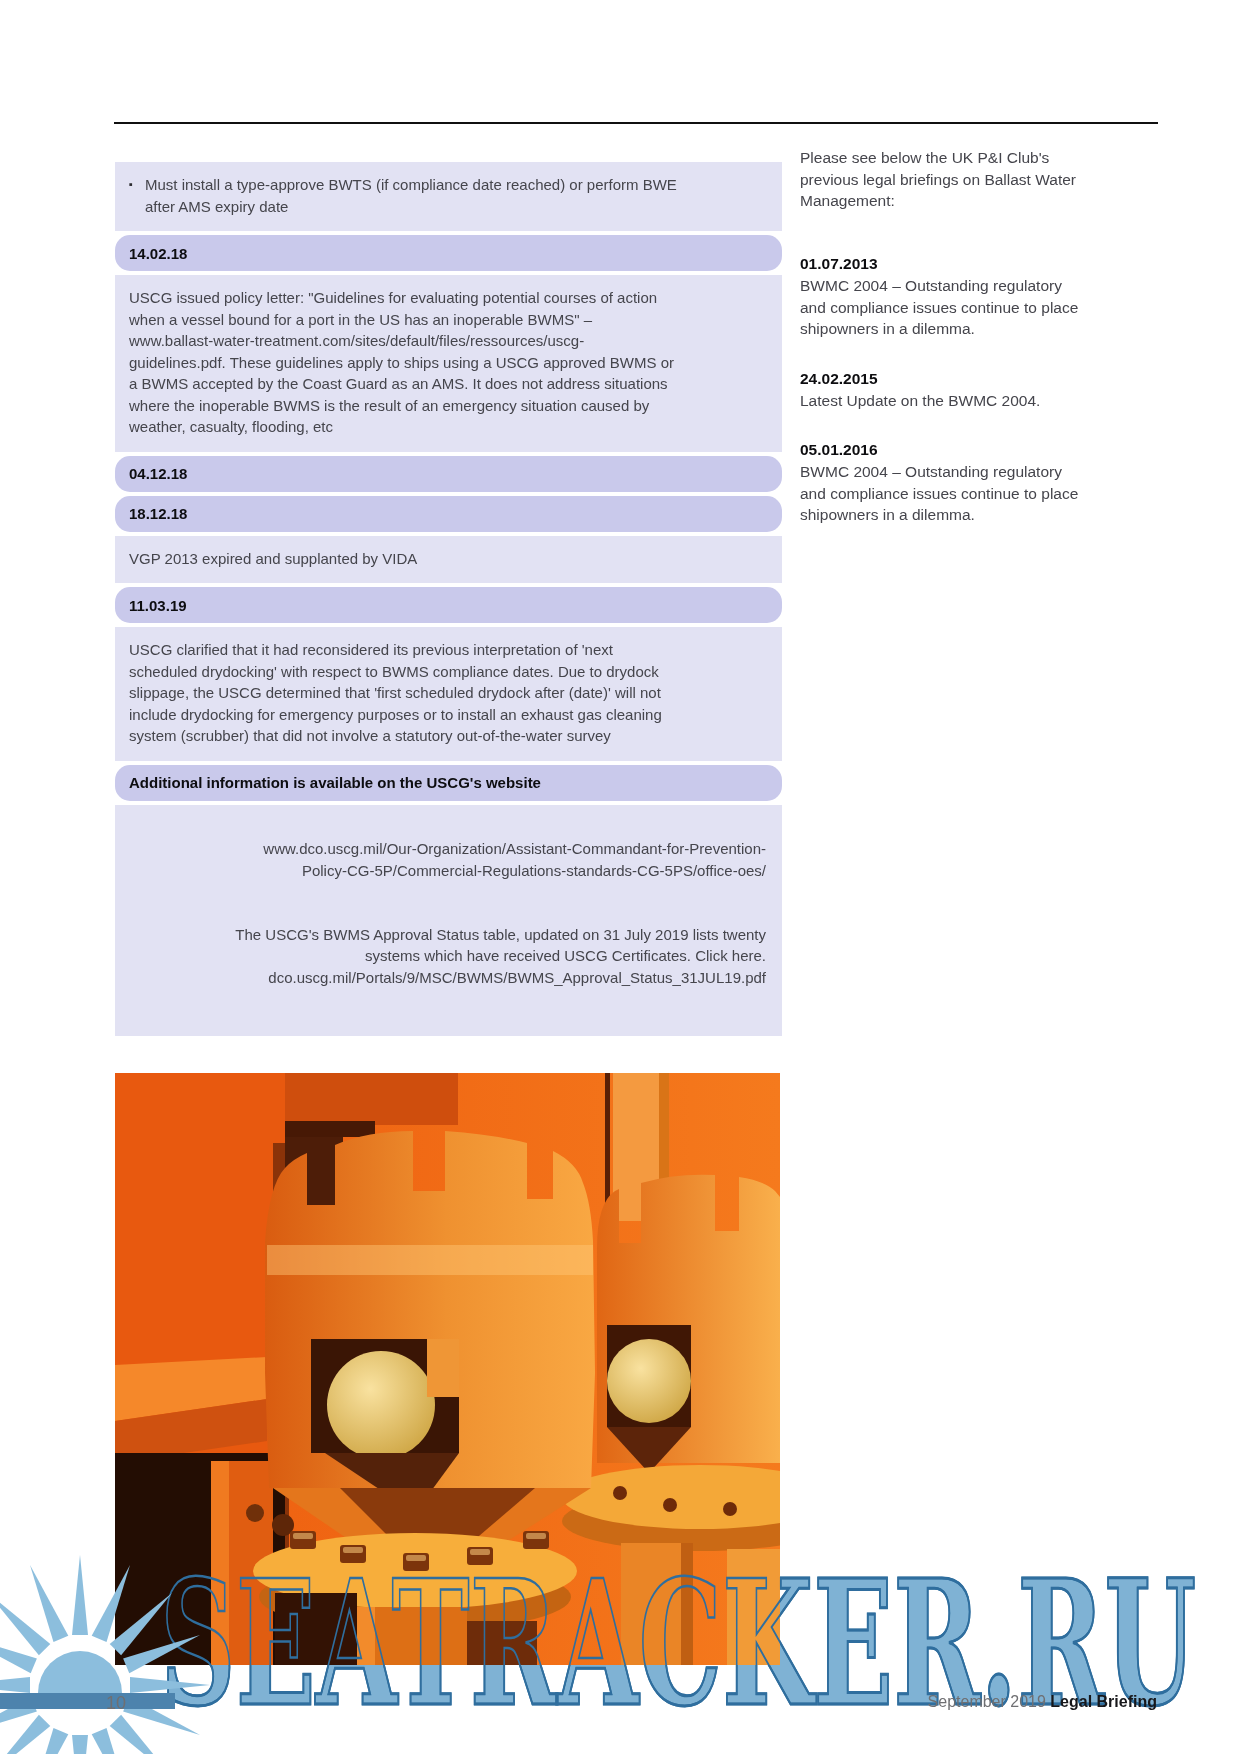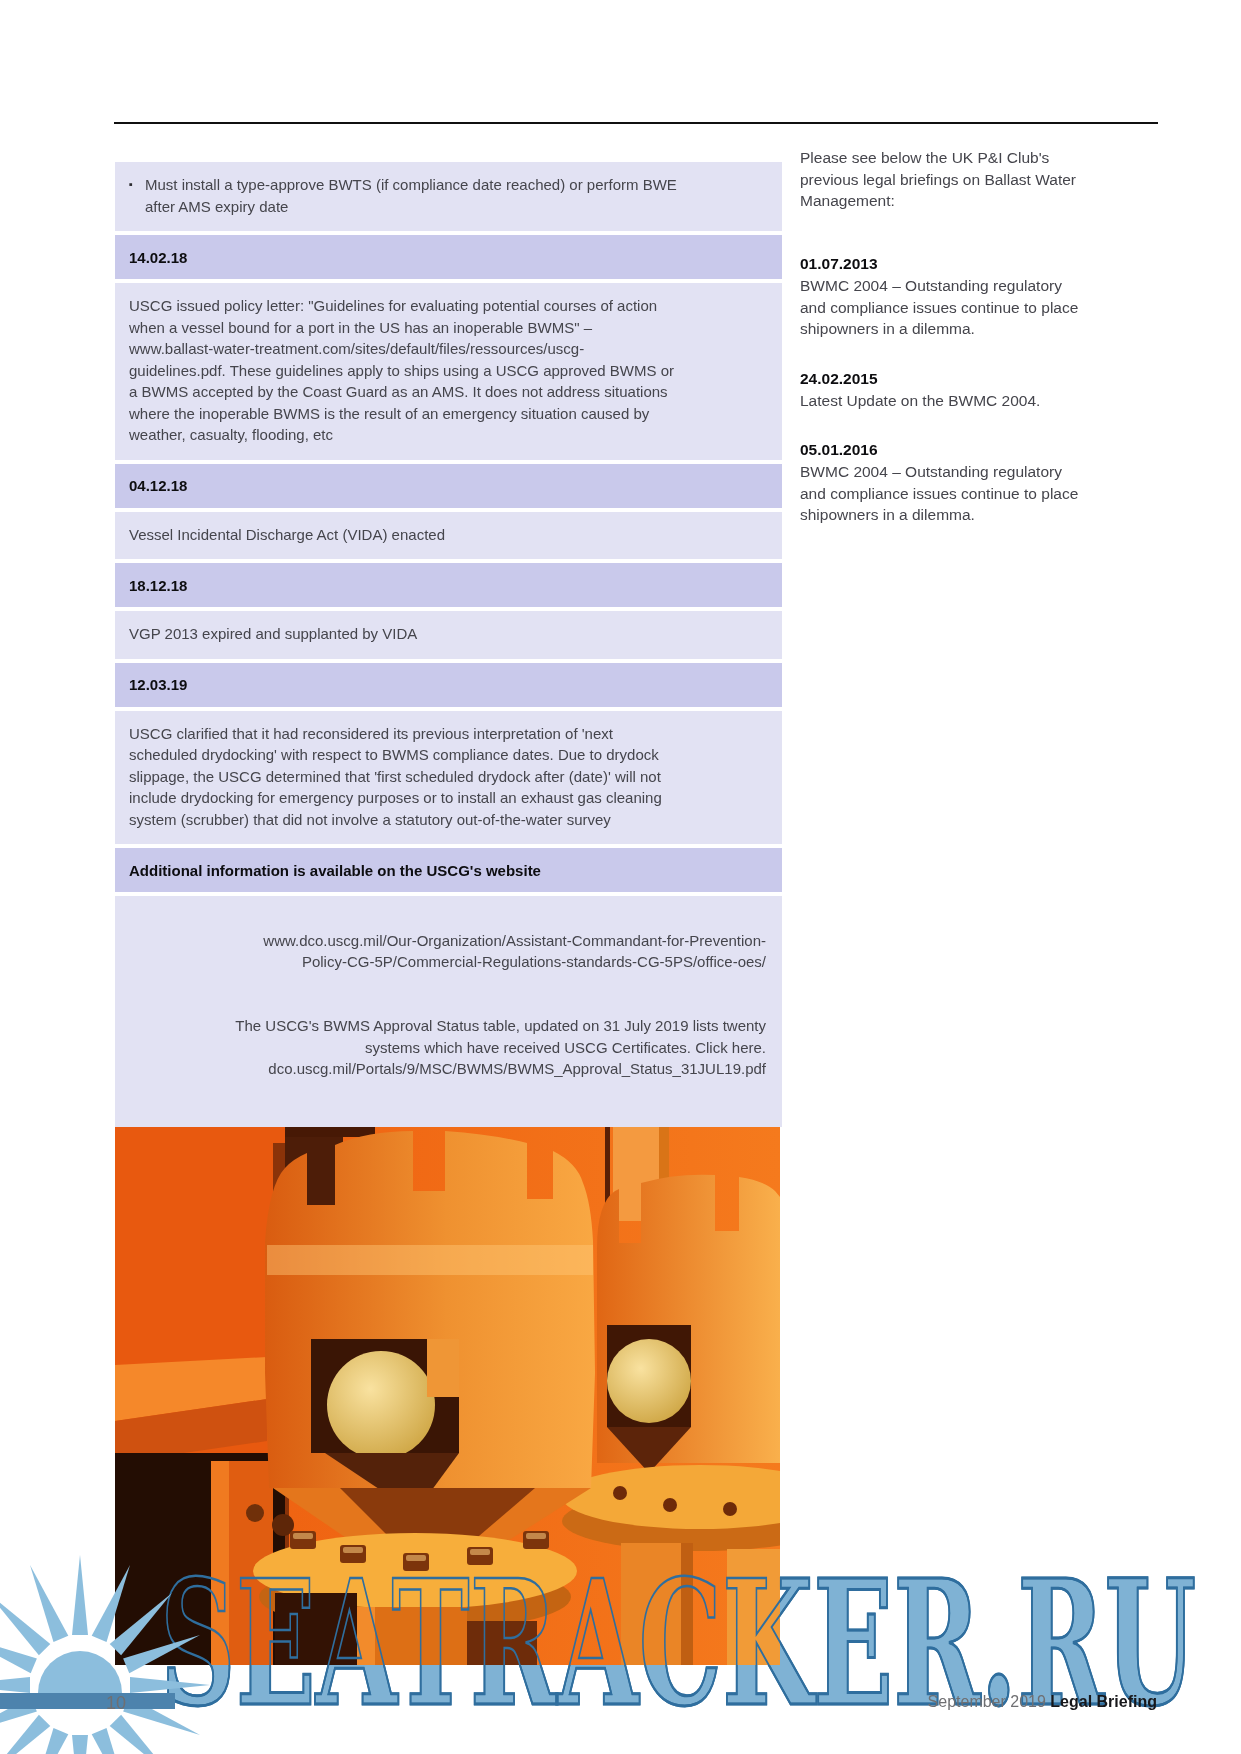--- a/index.html
+++ b/index.html
@@ -13,22 +13,22 @@
   .left-col{position:absolute;left:115px;top:162px;width:667px;z-index:5;}
   .tb-body{
     background:#e2e2f3;color:#45454c;font-size:15px;line-height:21.5px;
     padding:12px 16px 14px 14px;margin-bottom:4px;white-space:pre-line;
   }
   .tb-body.flexrow{display:flex;white-space:normal;}
   .tb-body .bullet{flex:0 0 16px;font-size:11px;line-height:21.5px;color:#2c2c30;}
   .tb-body .btext{flex:1;white-space:pre-line;}
   .tb-date,.tb-header{
     background:#c9c9eb;color:#0d0d10;font-weight:bold;font-size:15px;
-    height:44px;box-sizing:border-box;display:flex;align-items:center;
-    padding:0 14px;margin-bottom:4px;
+    height:36px;box-sizing:border-box;display:flex;align-items:center;
+    padding:0 14px;margin-bottom:4px;border-radius:15px;
   }
   .tb-body .para{white-space:pre-line;text-align:right;}
   .tb-body .p-gap{margin-bottom:21px;}
   .tb-last{padding-bottom:26px;}
 
   
   .right-col{position:absolute;left:800px;top:147px;width:320px;z-index:5;
     font-size:15.5px;line-height:21.7px;color:#45454c;}
   .right-col .intro{white-space:pre-line;margin-bottom:41px;}
   .briefing-entry{margin-bottom:22px;margin-top:28px;}
@@ -184,24 +184,23 @@
     </div>
     <div class="tb-date">14.02.18</div>
     <div class="tb-body">USCG issued policy letter: "Guidelines for evaluating potential courses of action
 when a vessel bound for a port in the US has an inoperable BWMS" –
 www.ballast-water-treatment.com/sites/default/files/ressources/uscg-
 guidelines.pdf. These guidelines apply to ships using a USCG approved BWMS or
 a BWMS accepted by the Coast Guard as an AMS. It does not address situations
 where the inoperable BWMS is the result of an emergency situation caused by
 weather, casualty, flooding, etc</div>
     <div class="tb-date">04.12.18</div>
-    <div class="tb-body">Vessel Incidental Discharge Act (VIDA) enacted</div>
     <div class="tb-date">18.12.18</div>
     <div class="tb-body">VGP 2013 expired and supplanted by VIDA</div>
-    <div class="tb-date">12.03.19</div>
+    <div class="tb-date">11.03.19</div>
     <div class="tb-body">USCG clarified that it had reconsidered its previous interpretation of 'next
 scheduled drydocking' with respect to BWMS compliance dates. Due to drydock
 slippage, the USCG determined that 'first scheduled drydock after (date)' will not
 include drydocking for emergency purposes or to install an exhaust gas cleaning
 system (scrubber) that did not involve a statutory out-of-the-water survey</div>
     <div class="tb-header">Additional information is available on the USCG's website</div>
     <div class="tb-body tb-last">
       <div class="para p-gap">www.dco.uscg.mil/Our-Organization/Assistant-Commandant-for-Prevention-
 Policy-CG-5P/Commercial-Regulations-standards-CG-5PS/office-oes/</div>
       <div class="para">The USCG's BWMS Approval Status table, updated on 31 July 2019 lists twenty

